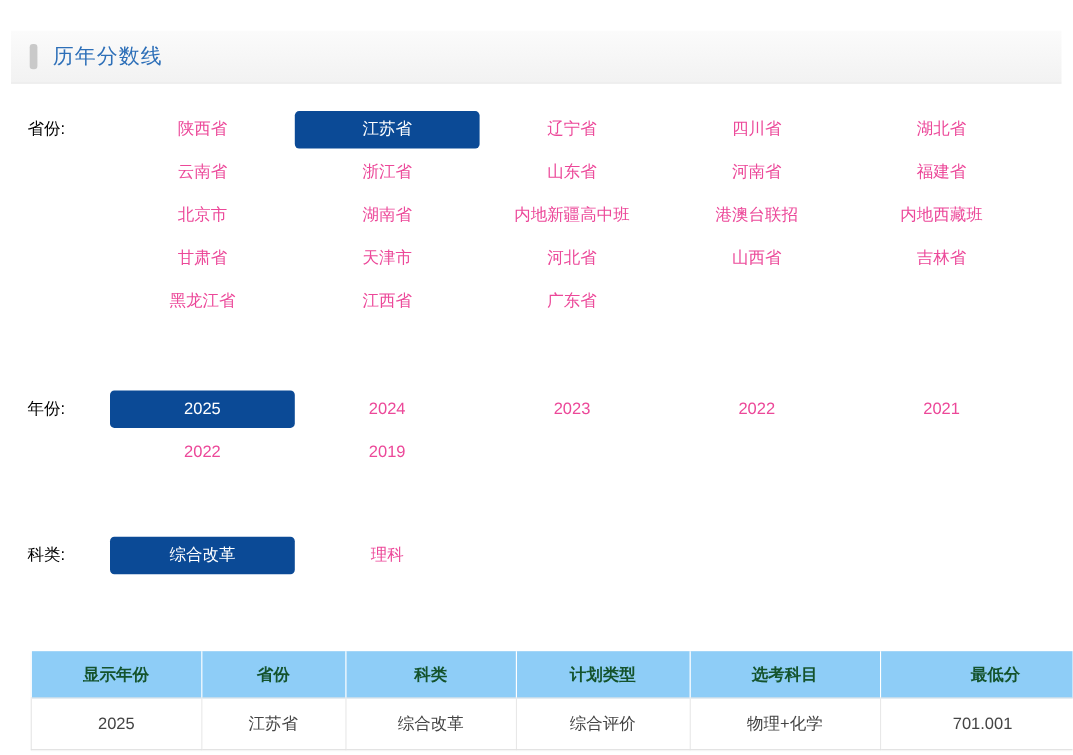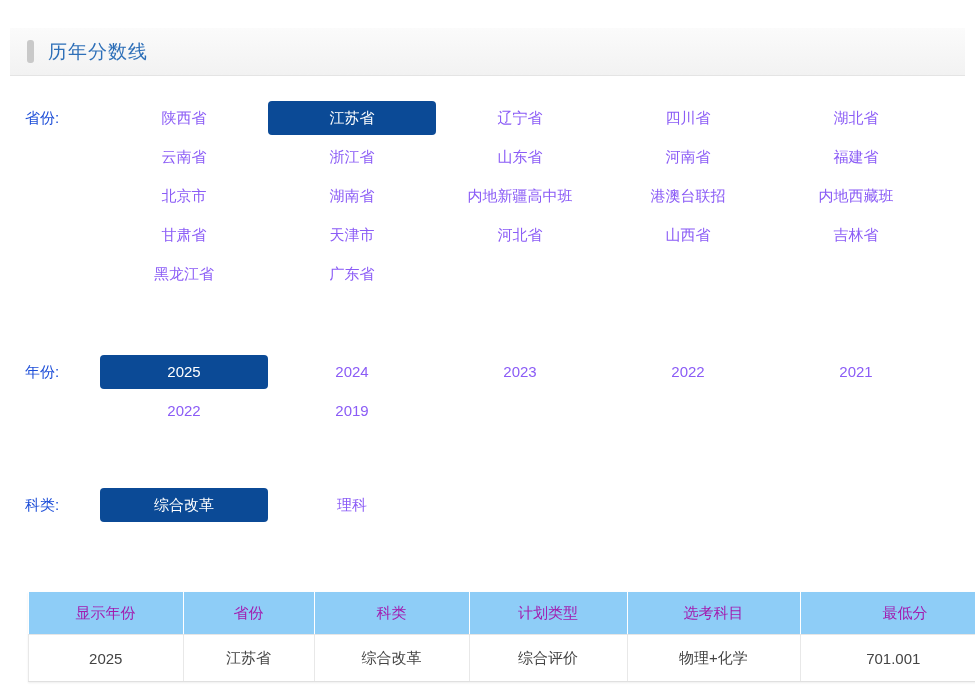--- a/index.html
+++ b/index.html
@@ -57,41 +57,41 @@
   .filter-row {
     position: absolute;
     left: 0;
     width: 975px;
   }
   .filter-label {
     position: absolute;
     left: 25px;
     top: 0px;
     font-size: 15px;
-    color: #1d4ed8;
+    color: #000000;
     line-height: 34px;
     white-space: nowrap;
   }
   .option-grid {
     position: absolute;
     left: 100px;
     top: 0px;
     width: 840px;
     display: flex;
     flex-wrap: wrap;
   }
   .option-grid.cols5 .option { width: 168px; }
   .option-grid.cols5 { width: 845px; }
 
   .option {
     height: 34px;
     line-height: 34px;
     text-align: center;
     font-size: 15px;
-    color: #8b5cf6;
+    color: #ec4899;
     border-radius: 4px;
     box-sizing: border-box;
     margin-bottom: 5px;
     white-space: nowrap;
     cursor: pointer;
     user-select: none;
   }
   .option.selected {
     background: #0b4a96;
     color: #ffffff;
@@ -103,23 +103,23 @@
     left: 28px;
     top: 592px;
     width: 918px;
     border-collapse: collapse;
     table-layout: fixed;
     box-shadow: 0 1px 2px rgba(0,0,0,0.07);
     background: #ffffff;
   }
   .score-table th {
     background: #8ecdf7;
-    color: #a21caf;
-    font-size: 15px;
-    font-weight: normal;
+    color: #14532d;
+    font-size: 15px;
+    font-weight: bold;
     height: 40px;
     text-align: center;
     border-right: 1px solid #ffffff;
     border-bottom: 1px solid #e6e6e6;
   }
   .score-table th:last-child { border-right: none; }
   .score-table td {
     background: #ffffff;
     color: #444444;
     font-size: 15px;
@@ -159,20 +159,21 @@
         <div class="option">湖南省</div>
         <div class="option">内地新疆高中班</div>
         <div class="option">港澳台联招</div>
         <div class="option">内地西藏班</div>
         <div class="option">甘肃省</div>
         <div class="option">天津市</div>
         <div class="option">河北省</div>
         <div class="option">山西省</div>
         <div class="option">吉林省</div>
         <div class="option">黑龙江省</div>
+        <div class="option">江西省</div>
         <div class="option">广东省</div>
       </div>
   </div>
 
   <div class="filter-row" style="top:355px;">
     <div class="filter-label">年份:</div>
     <div class="option-grid cols5" id="year-options">
         <div class="option selected">2025</div>
         <div class="option">2024</div>
         <div class="option">2023</div>

